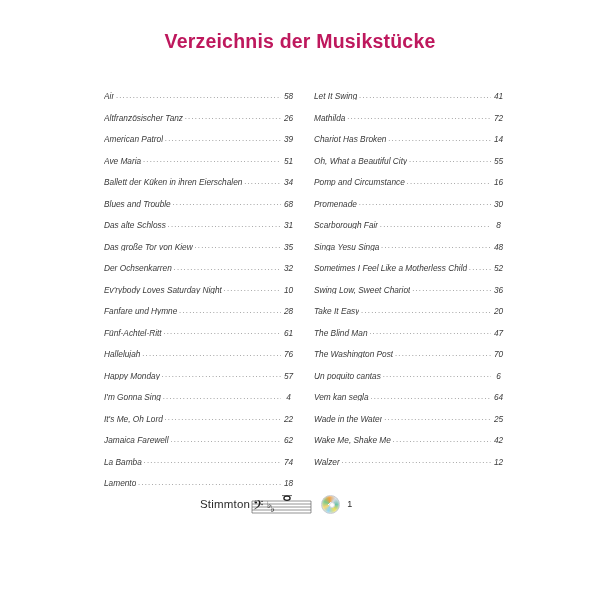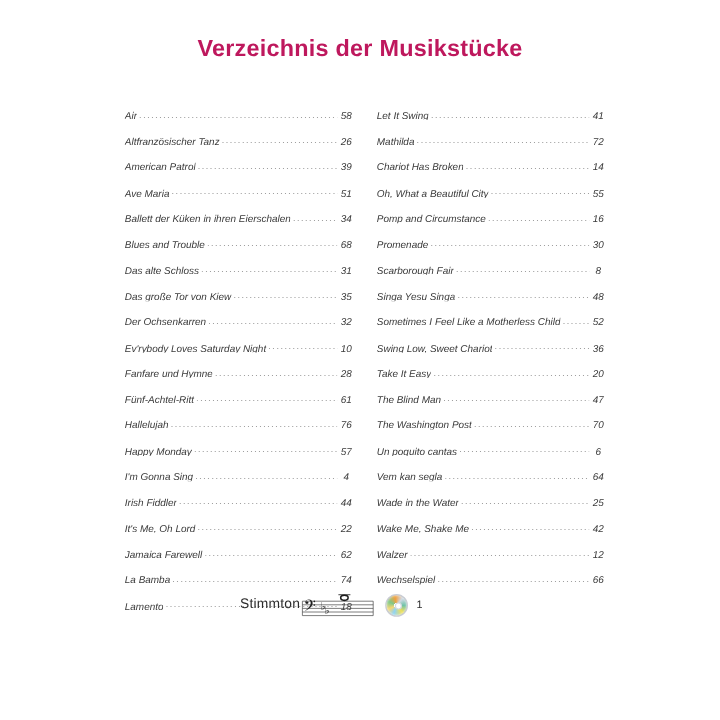--- a/index.html
+++ b/index.html
@@ -227,25 +227,20 @@
           <span class="t">Happy Monday</span>
           <span class="leader"></span>
           <span class="pg">57</span>
         </div>
         <div class="entry">
           <span class="t">I'm Gonna Sing</span>
           <span class="leader"></span>
           <span class="pg">4</span>
         </div>
         <div class="entry">
-          <span class="t">Irish Fiddler</span>
-          <span class="leader"></span>
-          <span class="pg">44</span>
-        </div>
-        <div class="entry">
           <span class="t">It's Me, Oh Lord</span>
           <span class="leader"></span>
           <span class="pg">22</span>
         </div>
         <div class="entry">
           <span class="t">Jamaica Farewell</span>
           <span class="leader"></span>
           <span class="pg">62</span>
         </div>
         <div class="entry">
@@ -342,25 +337,20 @@
         </div>
         <div class="entry">
           <span class="t">Wake Me, Shake Me</span>
           <span class="leader"></span>
           <span class="pg">42</span>
         </div>
         <div class="entry">
           <span class="t">Walzer</span>
           <span class="leader"></span>
           <span class="pg">12</span>
-        </div>
-        <div class="entry">
-          <span class="t">Wechselspiel</span>
-          <span class="leader"></span>
-          <span class="pg">66</span>
         </div>
       </div>
   </div>
 
   <div class="stimmton">
     <div class="stimmton-label">Stimmton</div>
 
     <div class="staff-box">
       <svg width="63" height="30" viewBox="0 0 63 30" xmlns="http://www.w3.org/2000/svg">
         <g stroke="#4a4a4a" stroke-width="0.6">

